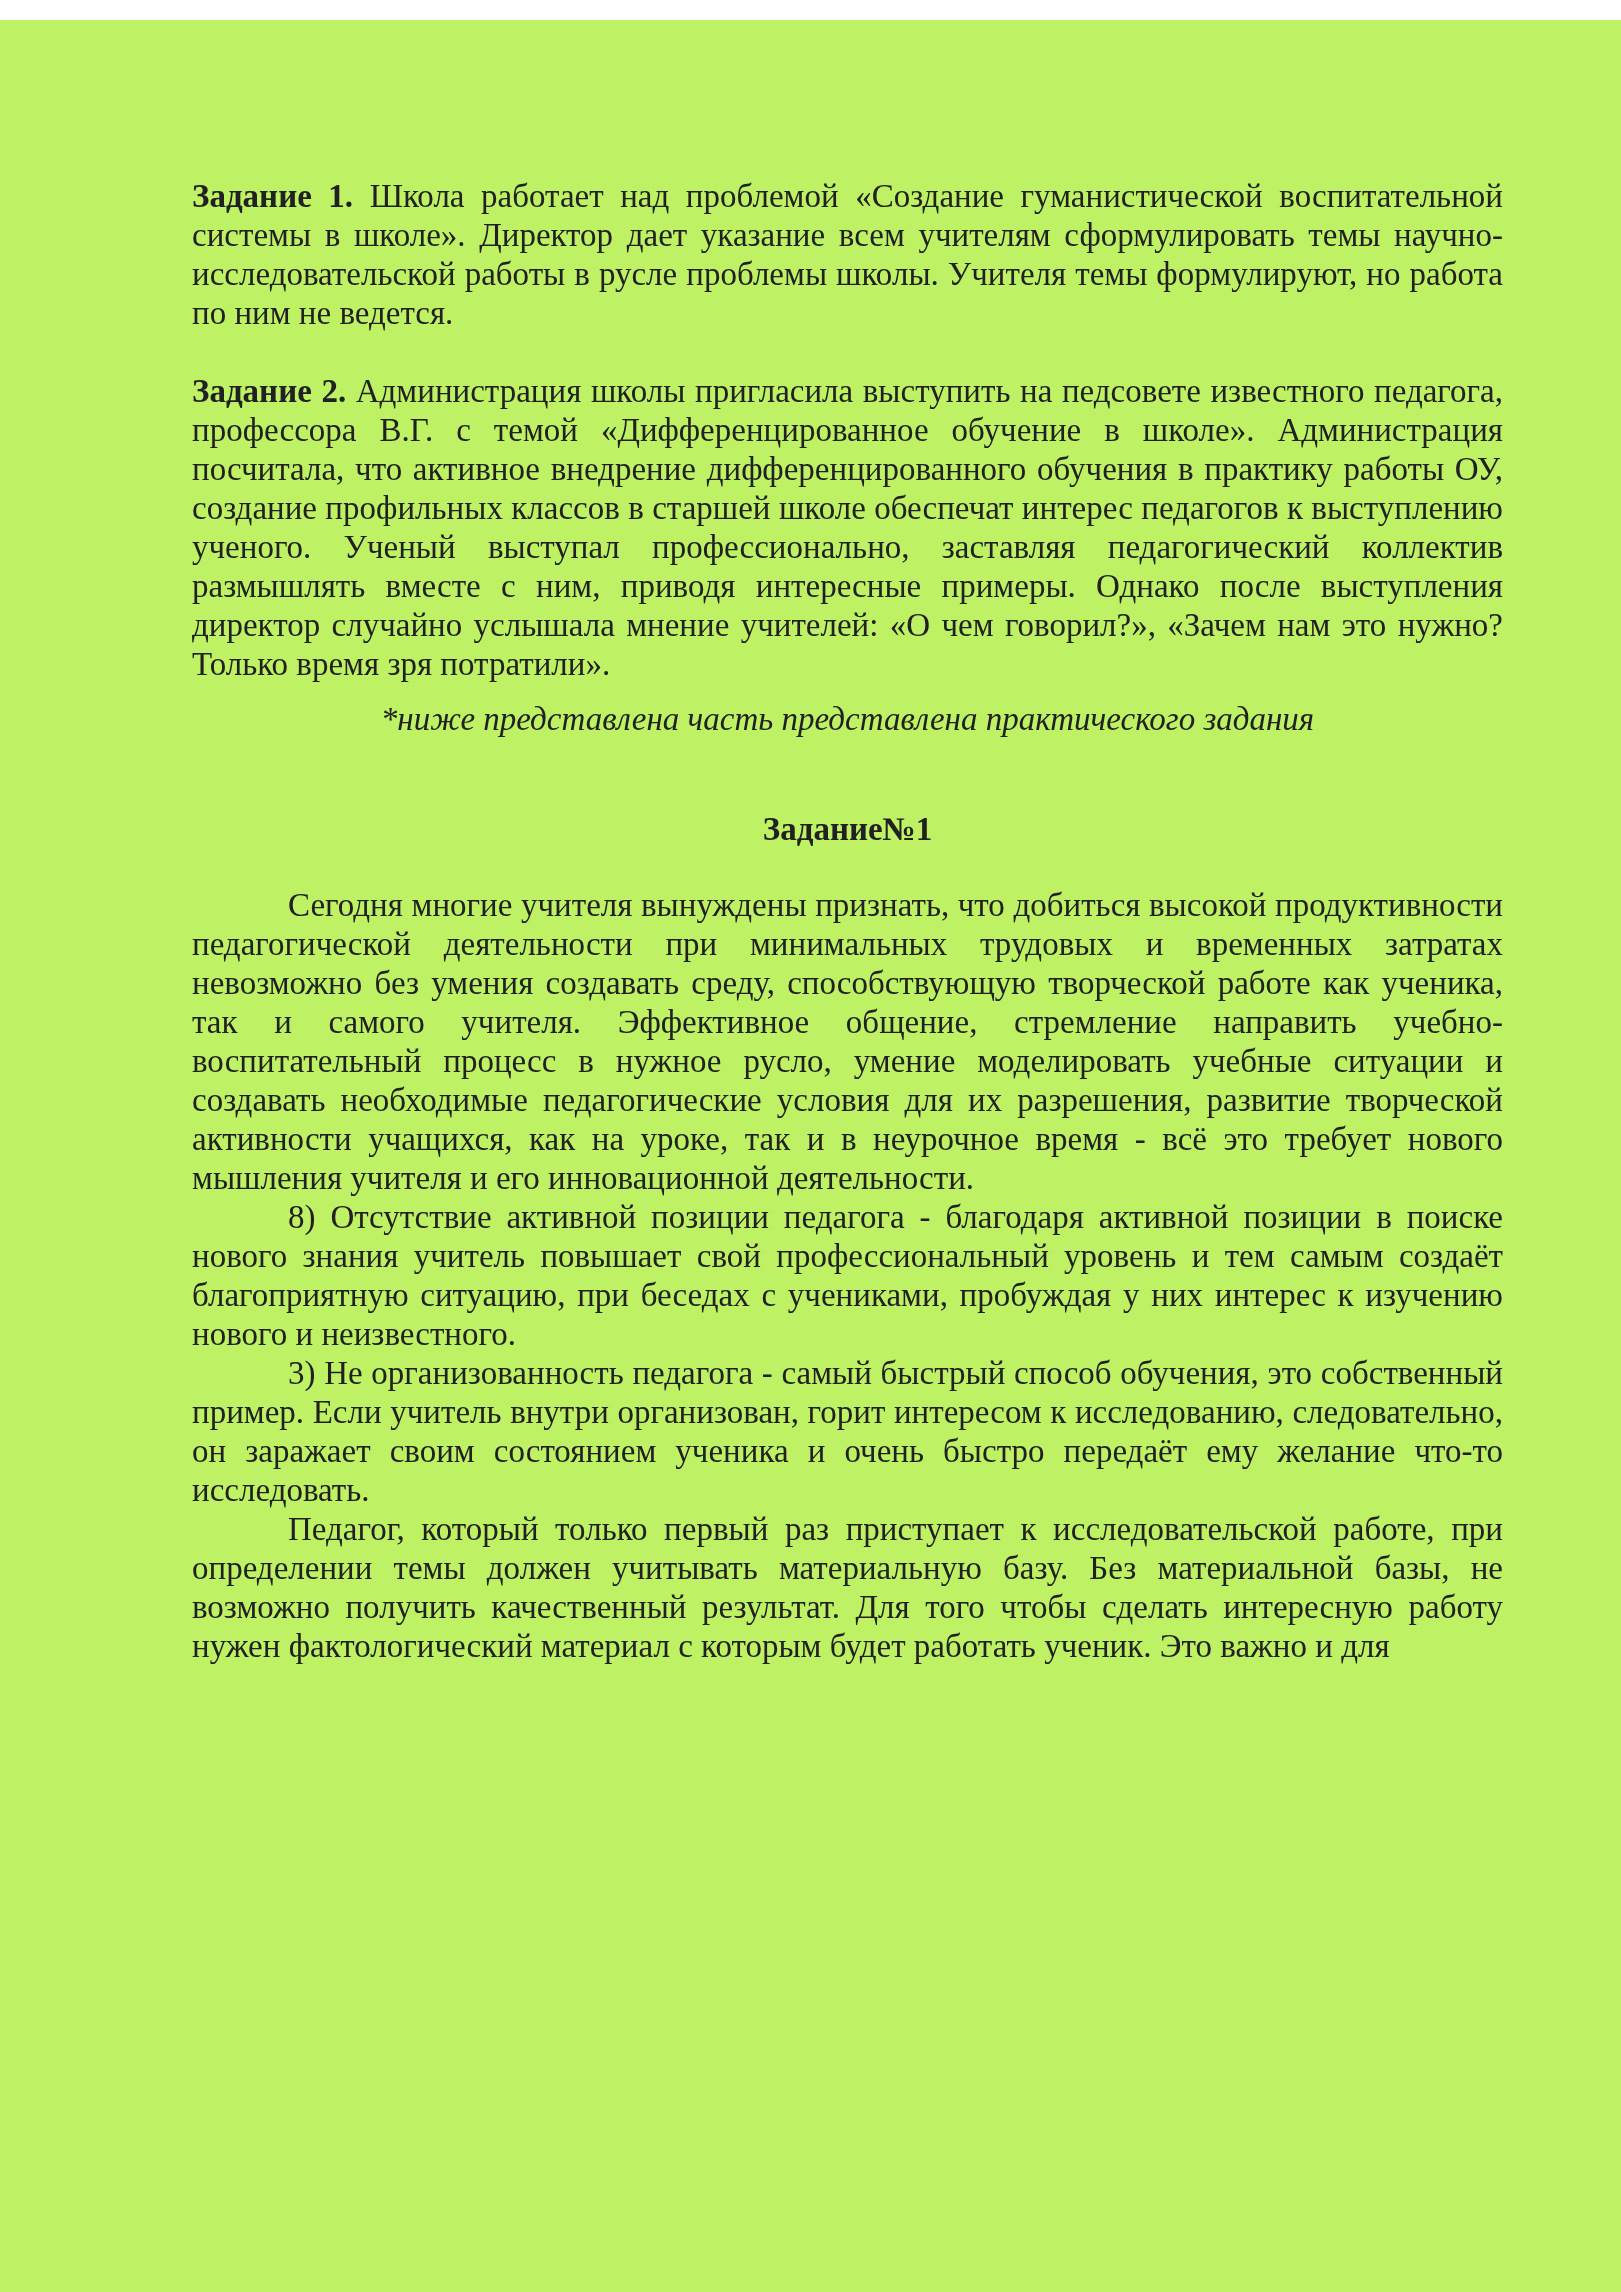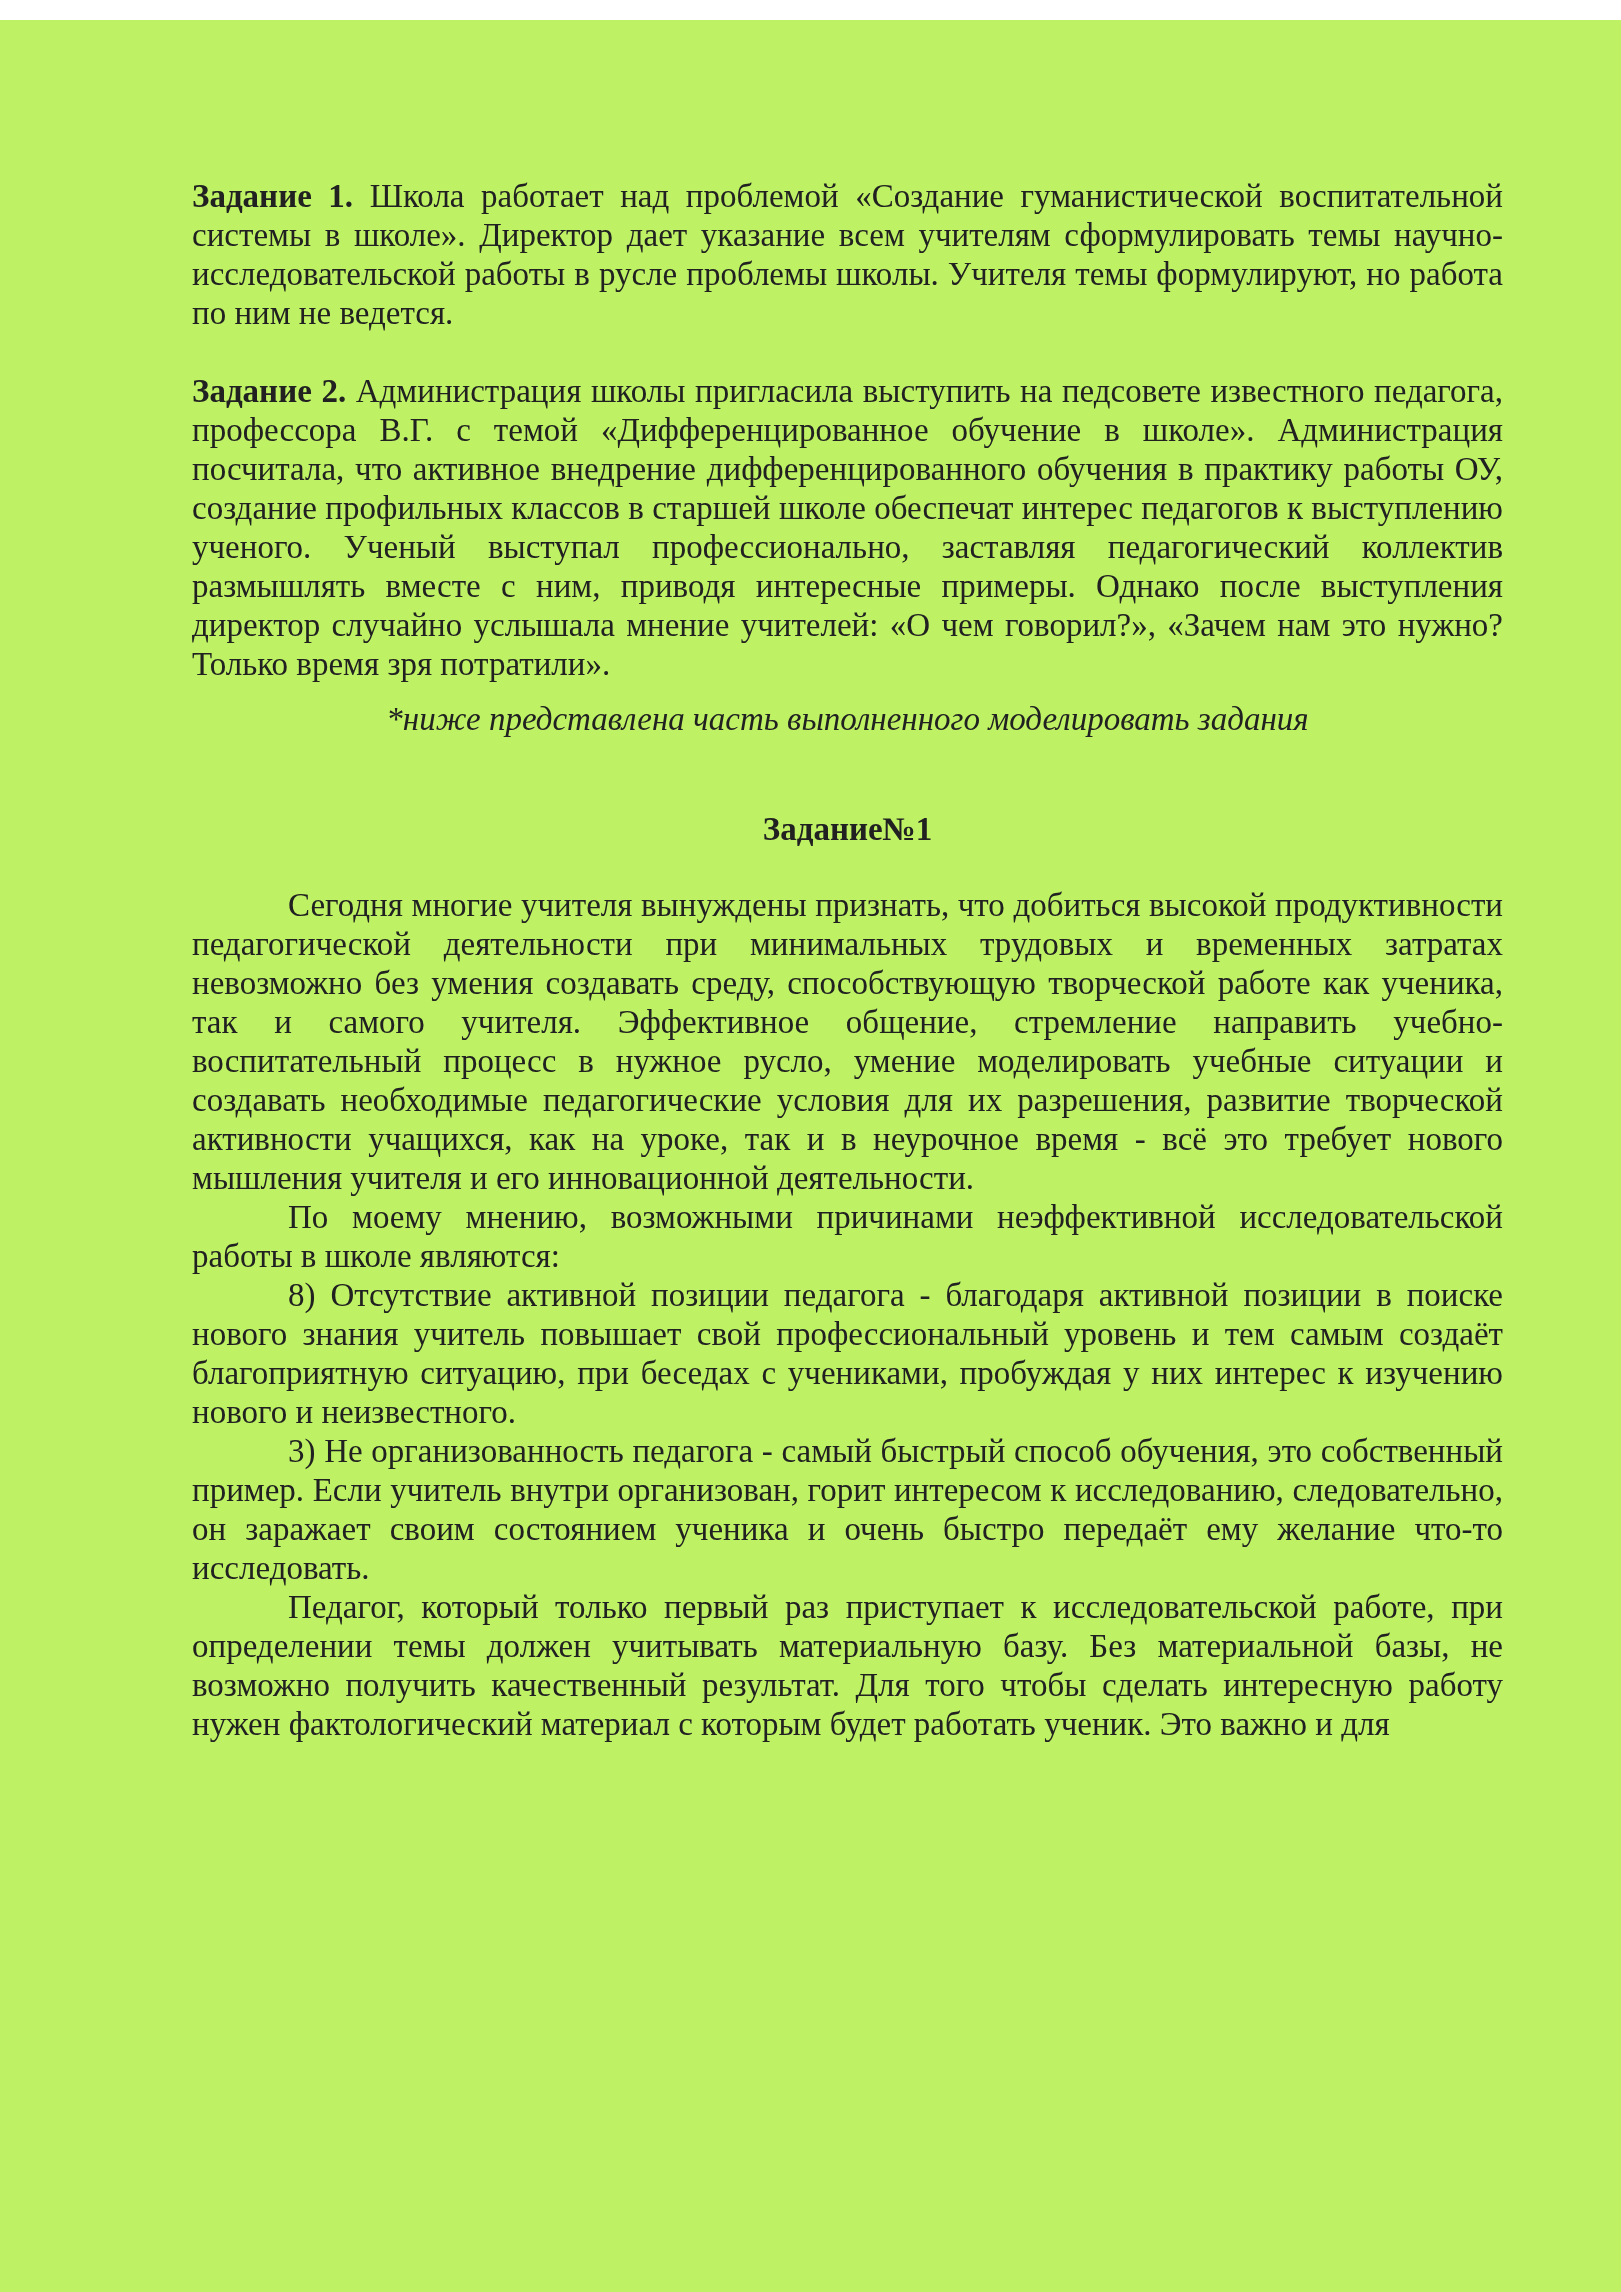--- a/index.html
+++ b/index.html
@@ -61,27 +61,26 @@
 
 <div class="page">
 
   <p class="para"><b class="lead">Задание 1.</b><span> Школа работает над проблемой «Создание гуманистической воспитательной системы в школе». Директор дает указание всем учителям сформулировать темы научно-исследовательской работы в русле проблемы школы. Учителя темы формулируют, но работа по ним не ведется.</span></p>
 
 
   <p class="para gap-top"><b class="lead">Задание 2.</b><span> Администрация школы пригласила выступить на педсовете известного педагога, профессора В.Г. с темой «Дифференцированное обучение в школе». Администрация посчитала, что активное внедрение дифференцированного обучения в практику работы ОУ, создание профильных классов в старшей школе обеспечат интерес педагогов к выступлению ученого. Ученый выступал профессионально, заставляя педагогический коллектив размышлять вместе с ним, приводя интересные примеры. Однако после выступления директор случайно услышала мнение учителей: «О чем говорил?», «Зачем нам это нужно? Только время зря потратили».</span></p>
 
 
 
-  <p class="center-italic">*ниже представлена часть выполненного моделировать задания</p>
+  <p class="center-italic">*ниже представлена часть представлена практического задания</p>
 
   <p class="center-bold subheading">Задание№1</p>
 
   <p class="para indent body-start">Сегодня многие учителя вынуждены признать, что добиться высокой продуктивности педагогической деятельности при минимальных трудовых и временных затратах невозможно без умения создавать среду, способствующую творческой работе как ученика, так и самого учителя. Эффективное общение, стремление направить учебно-воспитательный процесс в нужное русло, умение моделировать учебные ситуации и создавать необходимые педагогические условия для их разрешения, развитие творческой активности учащихся, как на уроке, так и в неурочное время - всё это требует нового мышления учителя и его инновационной деятельности.</p>
 
-  <p class="para indent">По моему мнению, возможными причинами неэффективной исследовательской работы в школе являются:</p>
 
 
   <p class="para indent">8) Отсутствие активной позиции педагога - благодаря активной позиции в поиске нового знания учитель повышает свой профессиональный уровень и тем самым создаёт благоприятную ситуацию, при беседах с учениками, пробуждая у них интерес к изучению нового и неизвестного.</p>
 
   <p class="para indent">3) Не организованность педагога - самый быстрый способ обучения, это собственный пример. Если учитель внутри организован, горит интересом к исследованию, следовательно, он заражает своим состоянием ученика и очень быстро передаёт ему желание что-то исследовать.</p>
 
   <p class="para indent">Педагог, который только первый раз приступает к исследовательской работе, при определении темы должен учитывать материальную базу. Без материальной базы, не возможно получить качественный результат. Для того чтобы сделать интересную работу нужен фактологический материал с которым будет работать  ученик. Это важно и для</p>
 
 </div>
 

